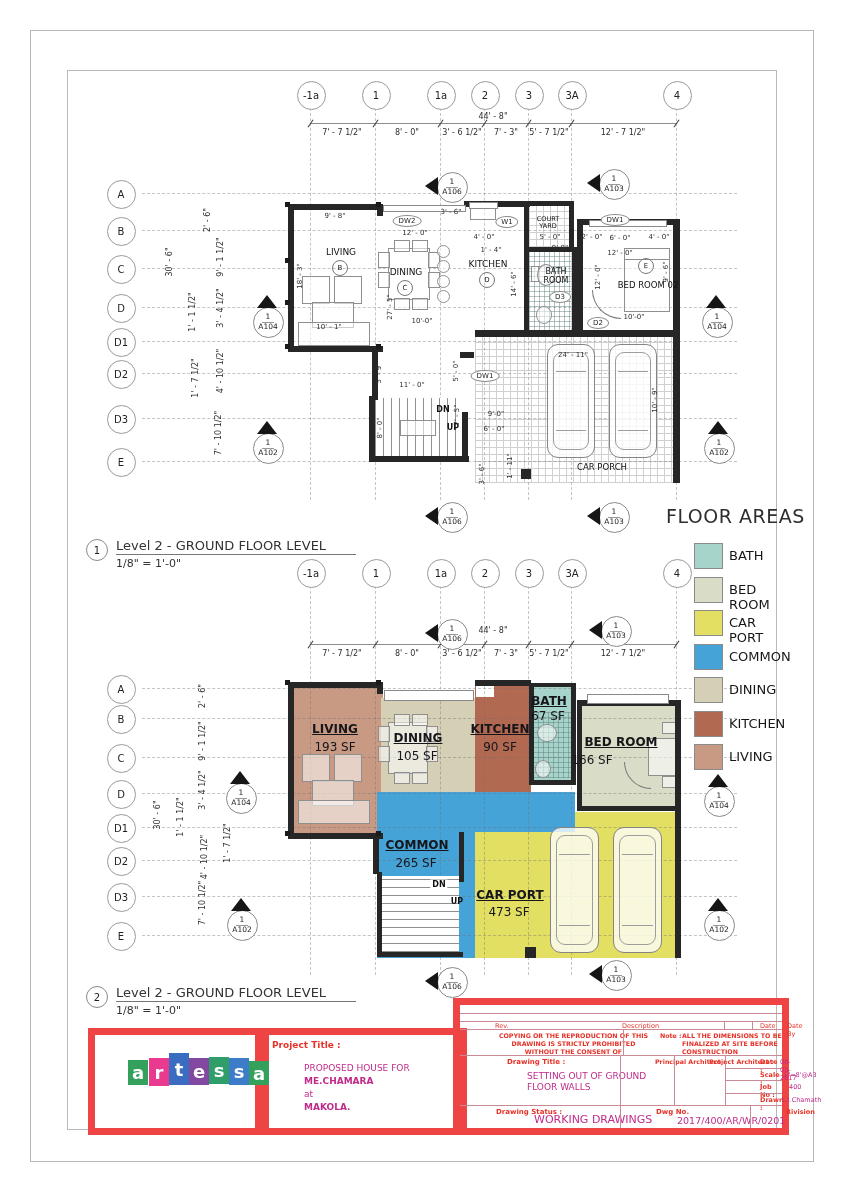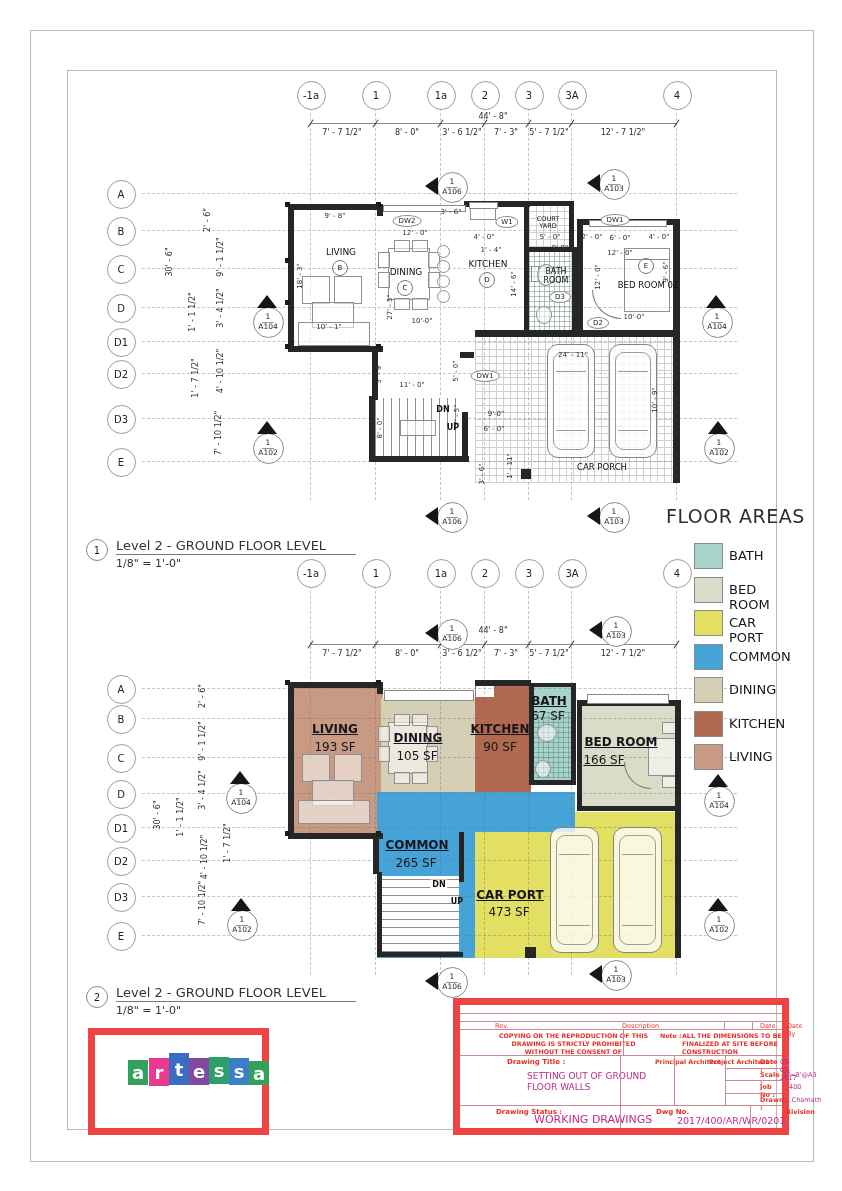--- a/index.html
+++ b/index.html
@@ -495,21 +495,21 @@
       </div>
       <div class="rname2" style="left: 303px; top: 729px;">LIVING</div>
       <div class="rarea2" style="left: 303px; top: 747px;">193 SF</div>
       <div class="rname2" style="left: 386px; top: 738px;">DINING</div>
       <div class="rarea2" style="left: 385px; top: 756px;">105 SF</div>
       <div class="rname2" style="left: 468px; top: 729px;">KITCHEN</div>
       <div class="rarea2" style="left: 468px; top: 747px;">90 SF</div>
       <div class="rname2" style="left: 517px; top: 701px;">BATH</div>
       <div class="rarea2" style="left: 516px; top: 716px;">67 SF</div>
       <div class="rname2" style="left: 589px; top: 742px;">BED ROOM</div>
-      <div class="rarea2" style="left: 572px; top: 760px; text-decoration: underline;">166 SF</div>
+      <div class="rarea2" style="left: 560px; top: 760px;">166 SF</div>
       <div class="rname2" style="left: 385px; top: 845px;">COMMON</div>
       <div class="rarea2" style="left: 384px; top: 863px;">265 SF</div>
       <div class="rname2" style="left: 478px; top: 895px;">CAR PORT</div>
       <div class="rarea2" style="left: 477px; top: 912px;">473 SF</div>
     </div>
 
   <div class="cap" style="left:86px;top:538px;">
     <div class="capnum">1</div>
     <div>
       <div class="captitle">Level 2 - GROUND FLOOR LEVEL</div>
@@ -546,20 +546,27 @@
   <div class="abs" id="logo" style="left:0;top:0;">
       <div class="logo-block" style="left: 96px; top: 1060px; width: 20px; height: 25px; background: rgb(51, 160, 92);">a</div>
       <div class="logo-block" style="left: 117px; top: 1058px; width: 20px; height: 28px; background: rgb(234, 58, 144);">r</div>
       <div class="logo-block" style="left: 137px; top: 1053px; width: 20px; height: 32px; background: rgb(58, 108, 194);">t</div>
       <div class="logo-block" style="left: 157px; top: 1058px; width: 20px; height: 27px; background: rgb(131, 72, 160);">e</div>
       <div class="logo-block" style="left: 177px; top: 1057px; width: 20px; height: 27px; background: rgb(47, 158, 104);">s</div>
       <div class="logo-block" style="left: 197px; top: 1058px; width: 20px; height: 27px; background: rgb(61, 124, 201);">s</div>
       <div class="logo-block" style="left: 217px; top: 1061px; width: 20px; height: 24px; background: rgb(51, 160, 92);">a</div>
     </div>
 
+  <div class="tbox" style="left:255px;top:1028px;width:198px;height:93px;">
+    <div class="red t9 bold" style="position:absolute;left:10px;top:5px;">Project Title :</div>
+    <div class="mag t9 abs" style="left:10px;top:28px;">PROPOSED HOUSE FOR</div>
+    <div class="mag t9 bold abs" style="left:10px;top:41px;">ME.CHAMARA</div>
+    <div class="mag t9 abs" style="left:10px;top:54px;">at</div>
+    <div class="mag t9 bold abs" style="left:10px;top:67px;">MAKOLA.</div>
+  </div>
 
   <div class="tbox" style="left:453px;top:998px;width:322px;height:123px;">
 
     <div class="tb-line" style="left:0;top:8px;width:322px;height:1px;"></div>
     <div class="tb-line" style="left:0;top:16px;width:322px;height:1px;"></div>
     <div class="tb-line" style="left:0;top:24px;width:322px;height:1px;"></div>
     <div class="tb-line" style="left:0;top:50px;width:322px;height:1px;"></div>
     <div class="tb-line" style="left:0;top:100px;width:322px;height:1px;"></div>
 
     <div class="tb-line" style="left:264px;top:16px;width:1px;height:8px;"></div>

